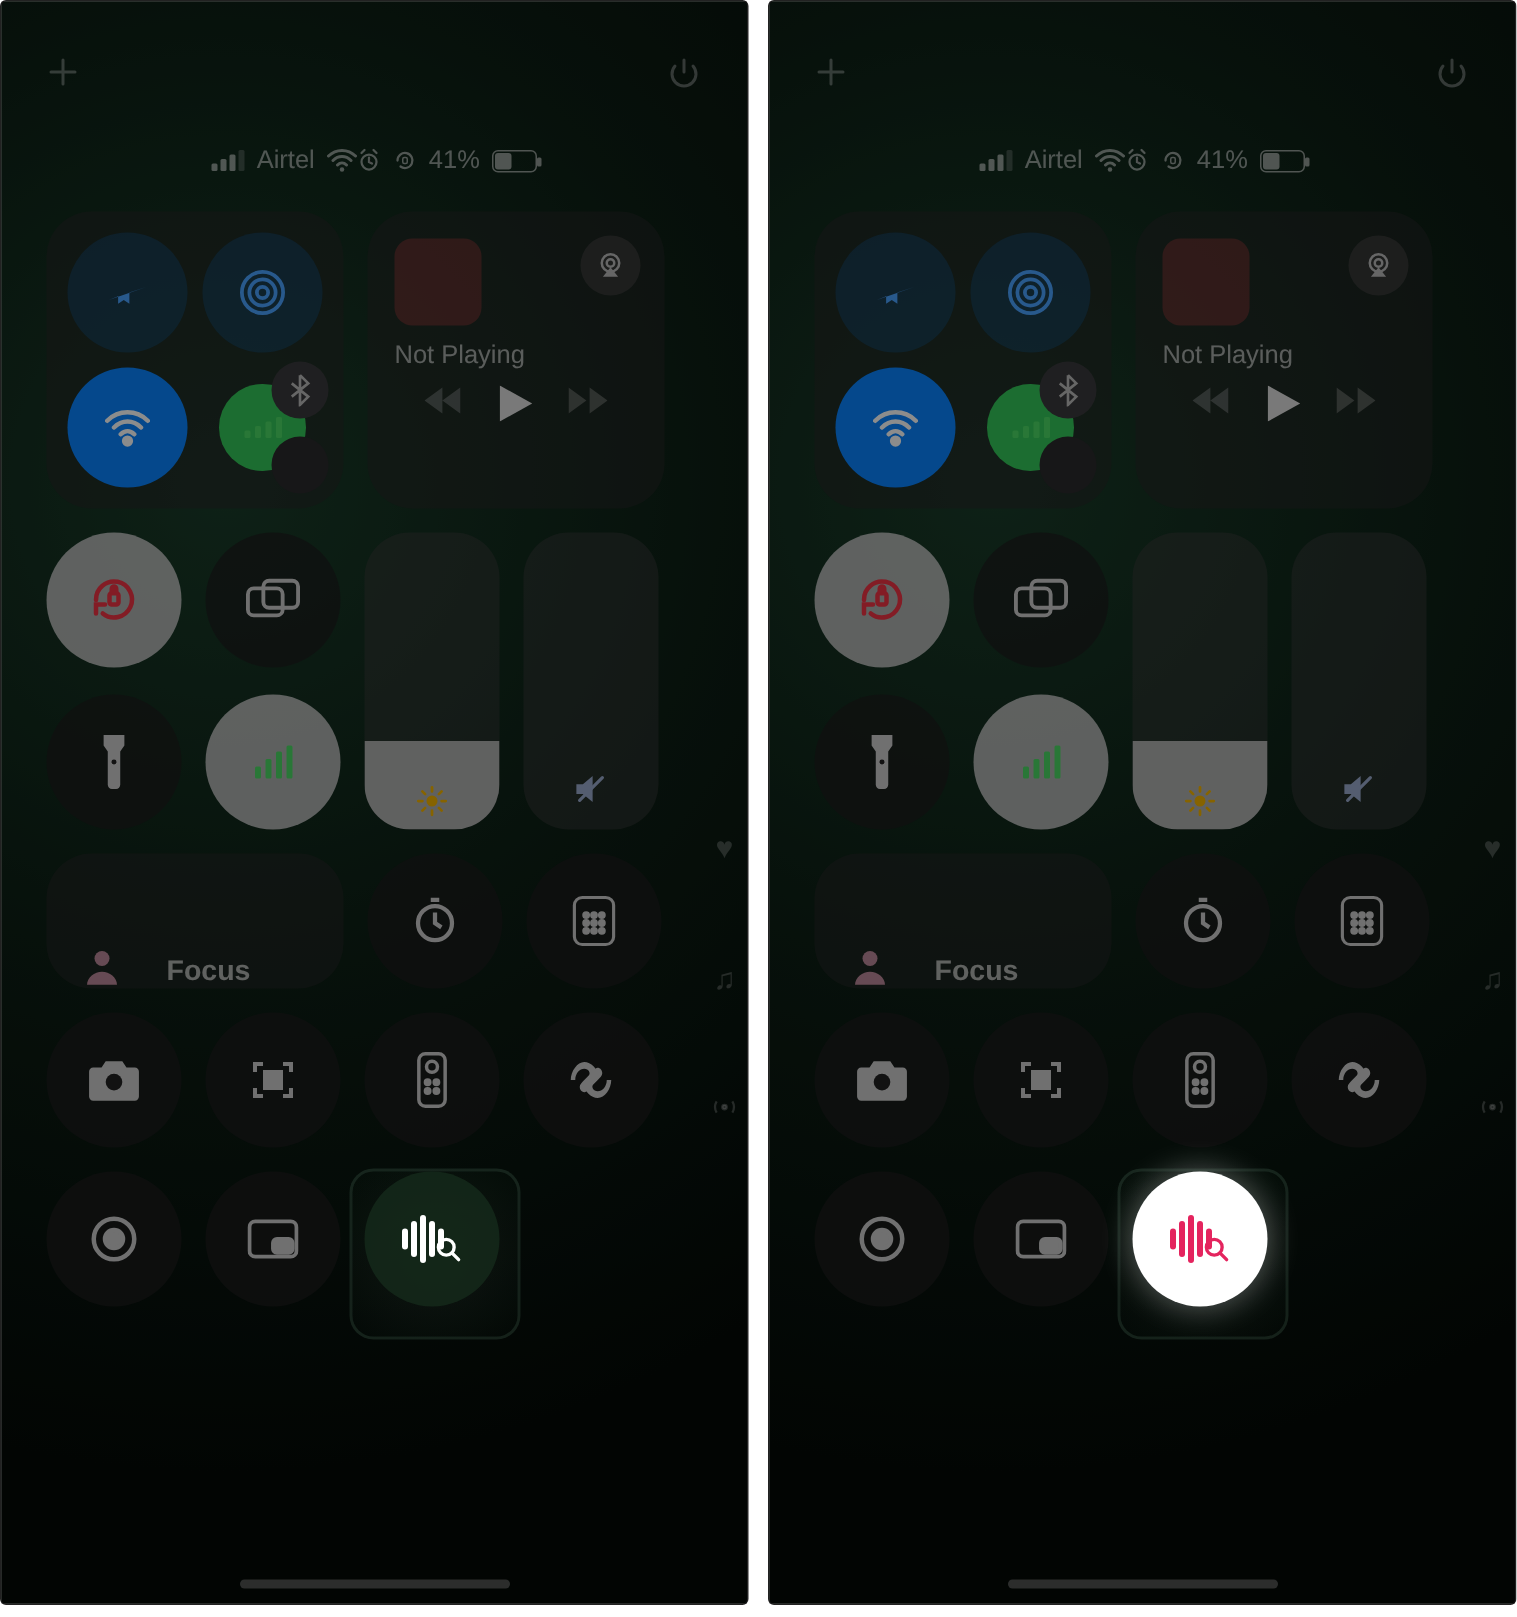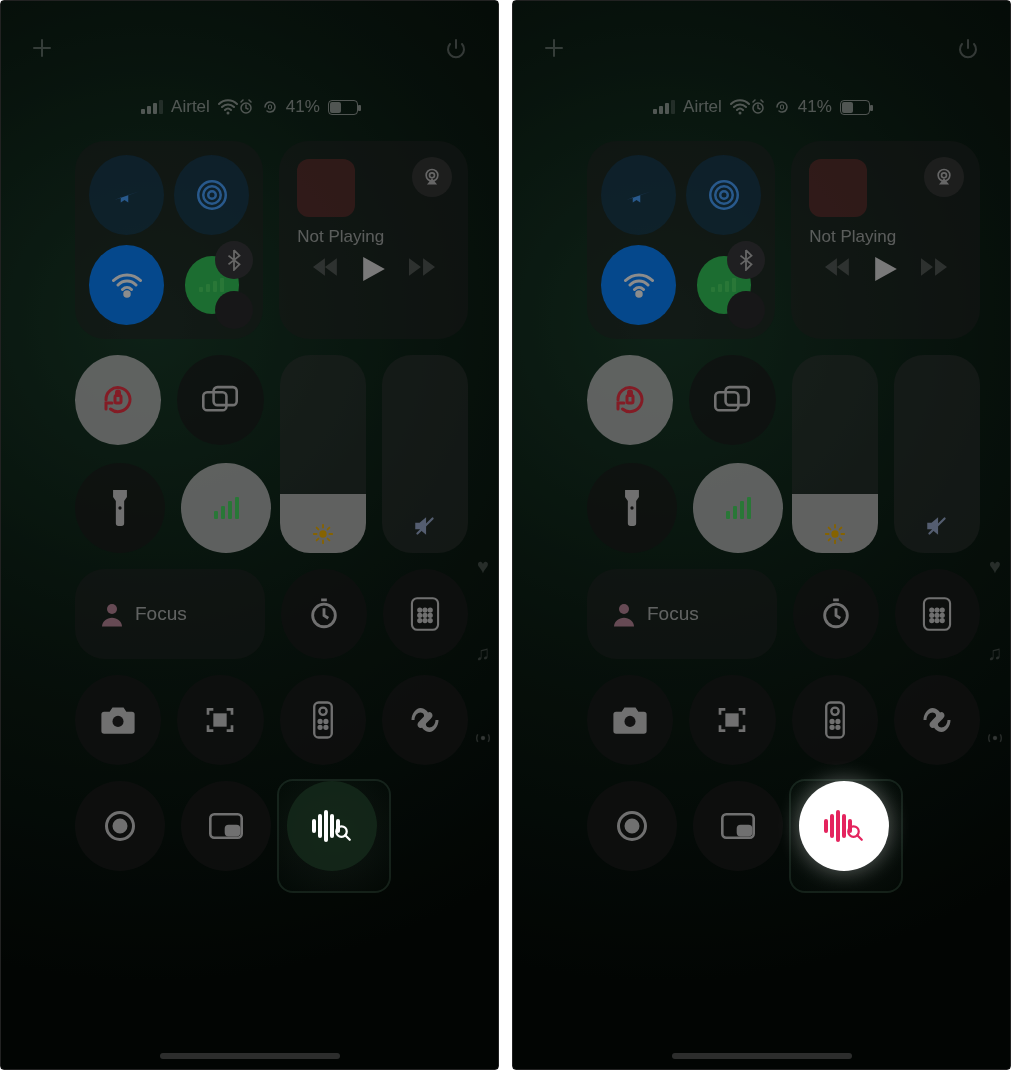--- a/index.html
+++ b/index.html
@@ -41,32 +41,31 @@
     padding: 26px 40px 18px 40px;
     color: rgba(255,255,255,0.55);
     font-size: 17px;
     font-weight: 500;
     align-items: center;
   }
   .status-left, .status-right { display: flex; align-items: center; gap: 8px; }
   .cc-grid {
     position: relative;
     padding: 6px 30px;
-    margin-left: 44px;
   }
   .row { display:flex; gap: 16px; margin-bottom: 16px; }
   .module {
     background: rgba(40,40,40,0.55);
     border-radius: 30px;
     position: relative;
   }
   .mod-2x2 { width: 198px; height: 198px; }
   .mod-1x1 { width: 90px; height: 90px; }
   .mod-1x2 { width: 90px; height: 198px; }
-  .mod-2x1 { width: 198px; height: 90px; display:flex; align-items:center; gap:8px; padding:0 22px; }
+  .mod-2x1 { width: 198px; height: 90px; display:flex; align-items:flex-end; gap:28px; padding:0 22px;font-weight:bold; }
   .conn-quad { display:grid; grid-template-columns:1fr 1fr; grid-template-rows:1fr 1fr; padding:14px; gap:10px; }
   .c-btn { border-radius:50%; display:flex; align-items:center; justify-content:center; }
   .c-airplane { background:#0a84ff30; }
   .c-airdrop  { background:#0a84ff30; }
   .c-wifi     { background:#0a84ff; }
   .c-cell     { position:relative; }
   .c-cell-inner { width:72%; height:72%; border-radius:50%; background:#34c759; display:flex; align-items:center; justify-content:center; }
   .c-cell-bt  { position:absolute; right:-4px; top:-4px; width:38px; height:38px; border-radius:50%; background:#3a3a3c; display:flex; align-items:center; justify-content:center; color:#fff; }
   .c-cell-vpn { position:absolute; right:-4px; bottom:-4px; width:38px; height:38px; border-radius:50%; background:#2a2a2c; }
   .nowplay { padding:18px 18px 10px 18px; color:rgba(255,255,255,0.6); font-size:17px; position:relative; }

